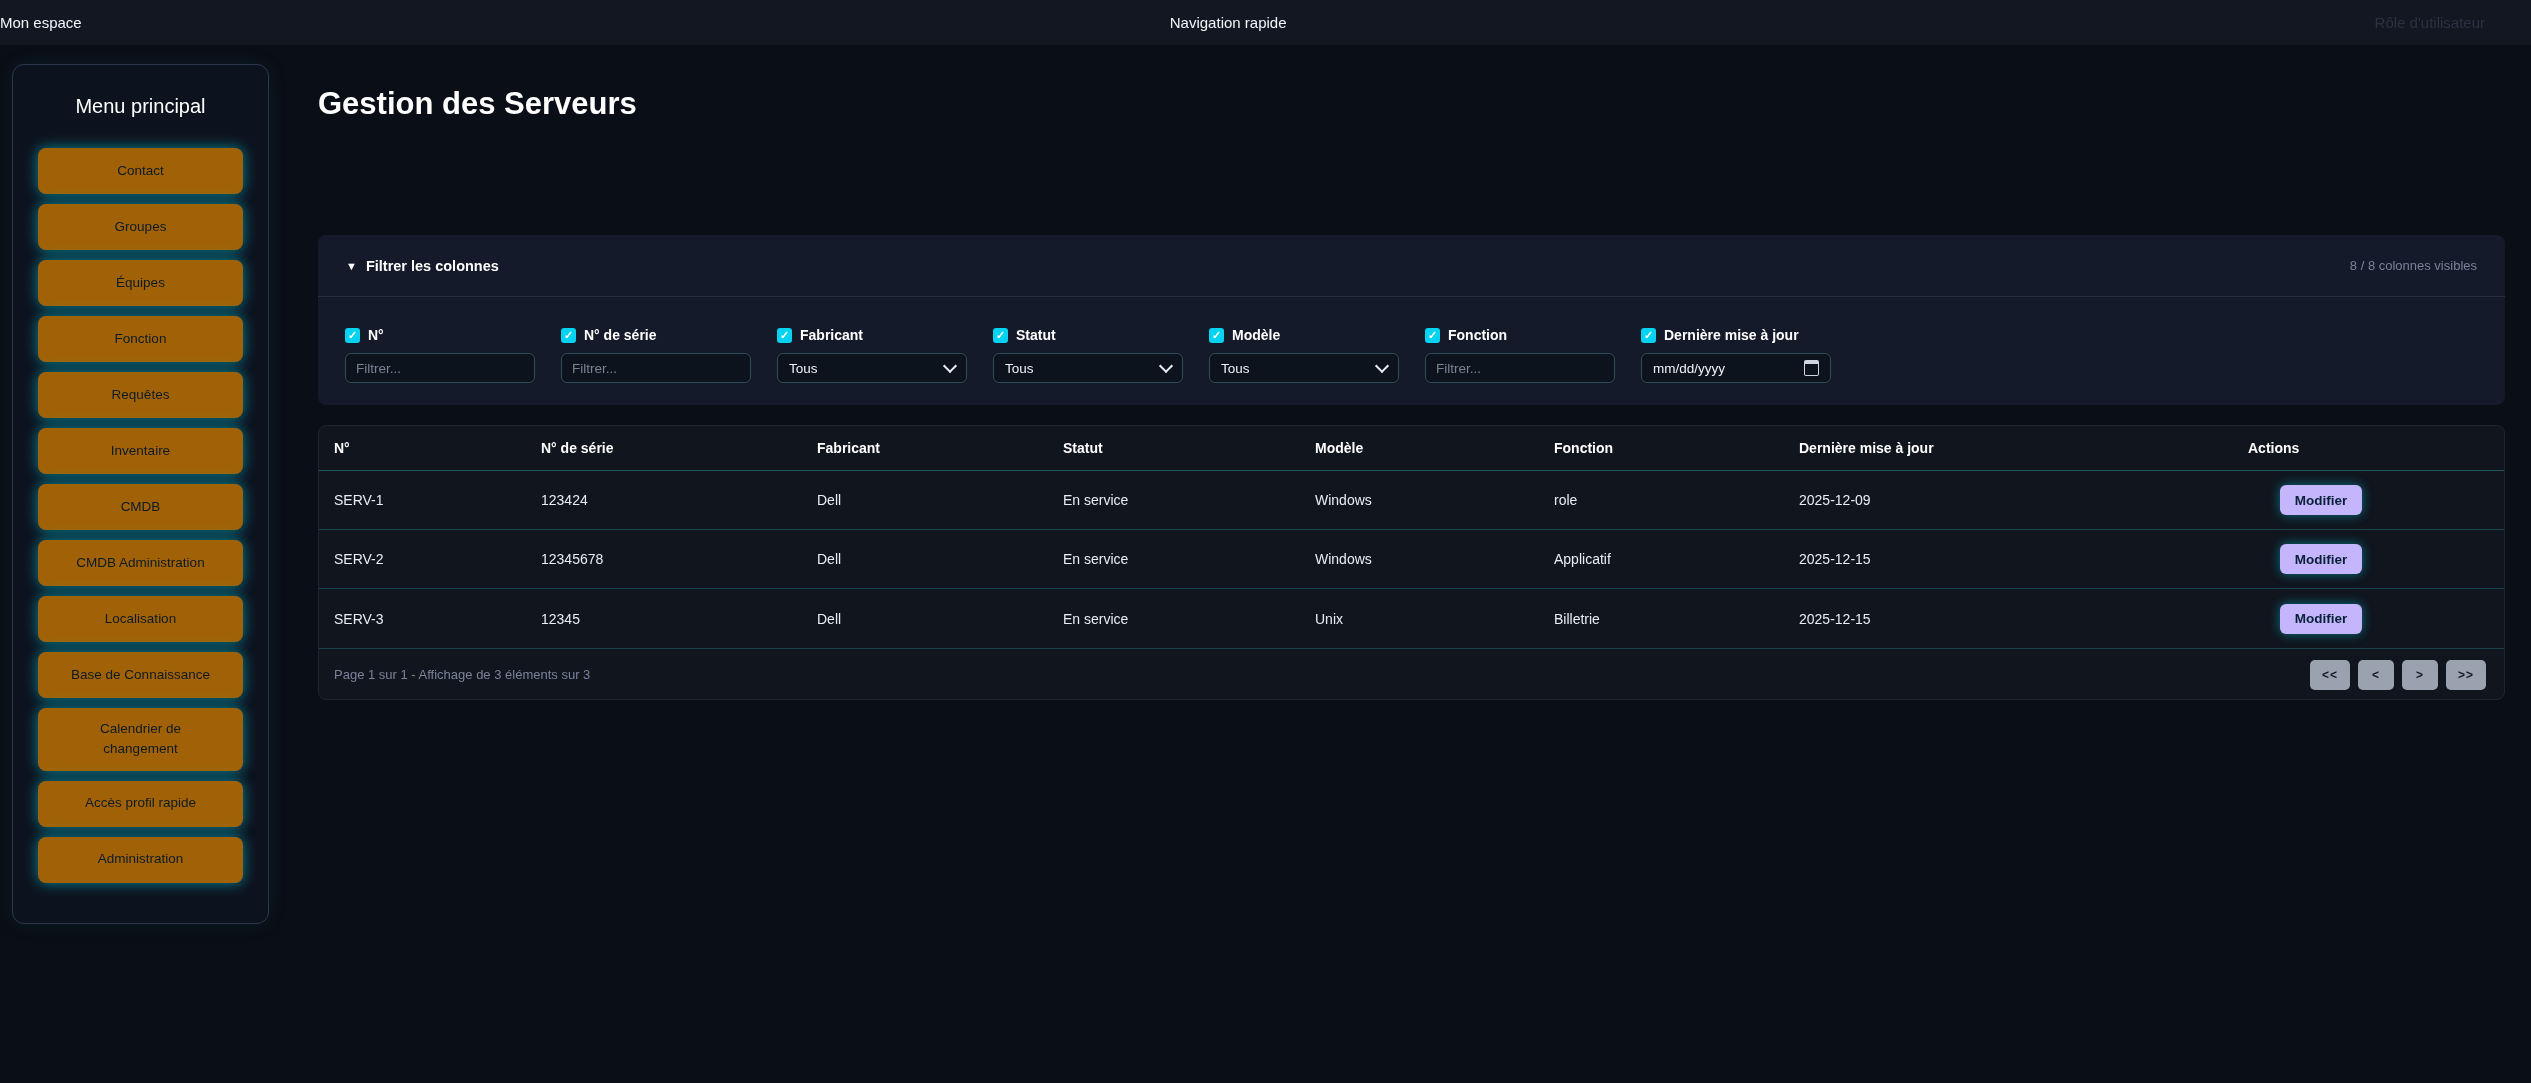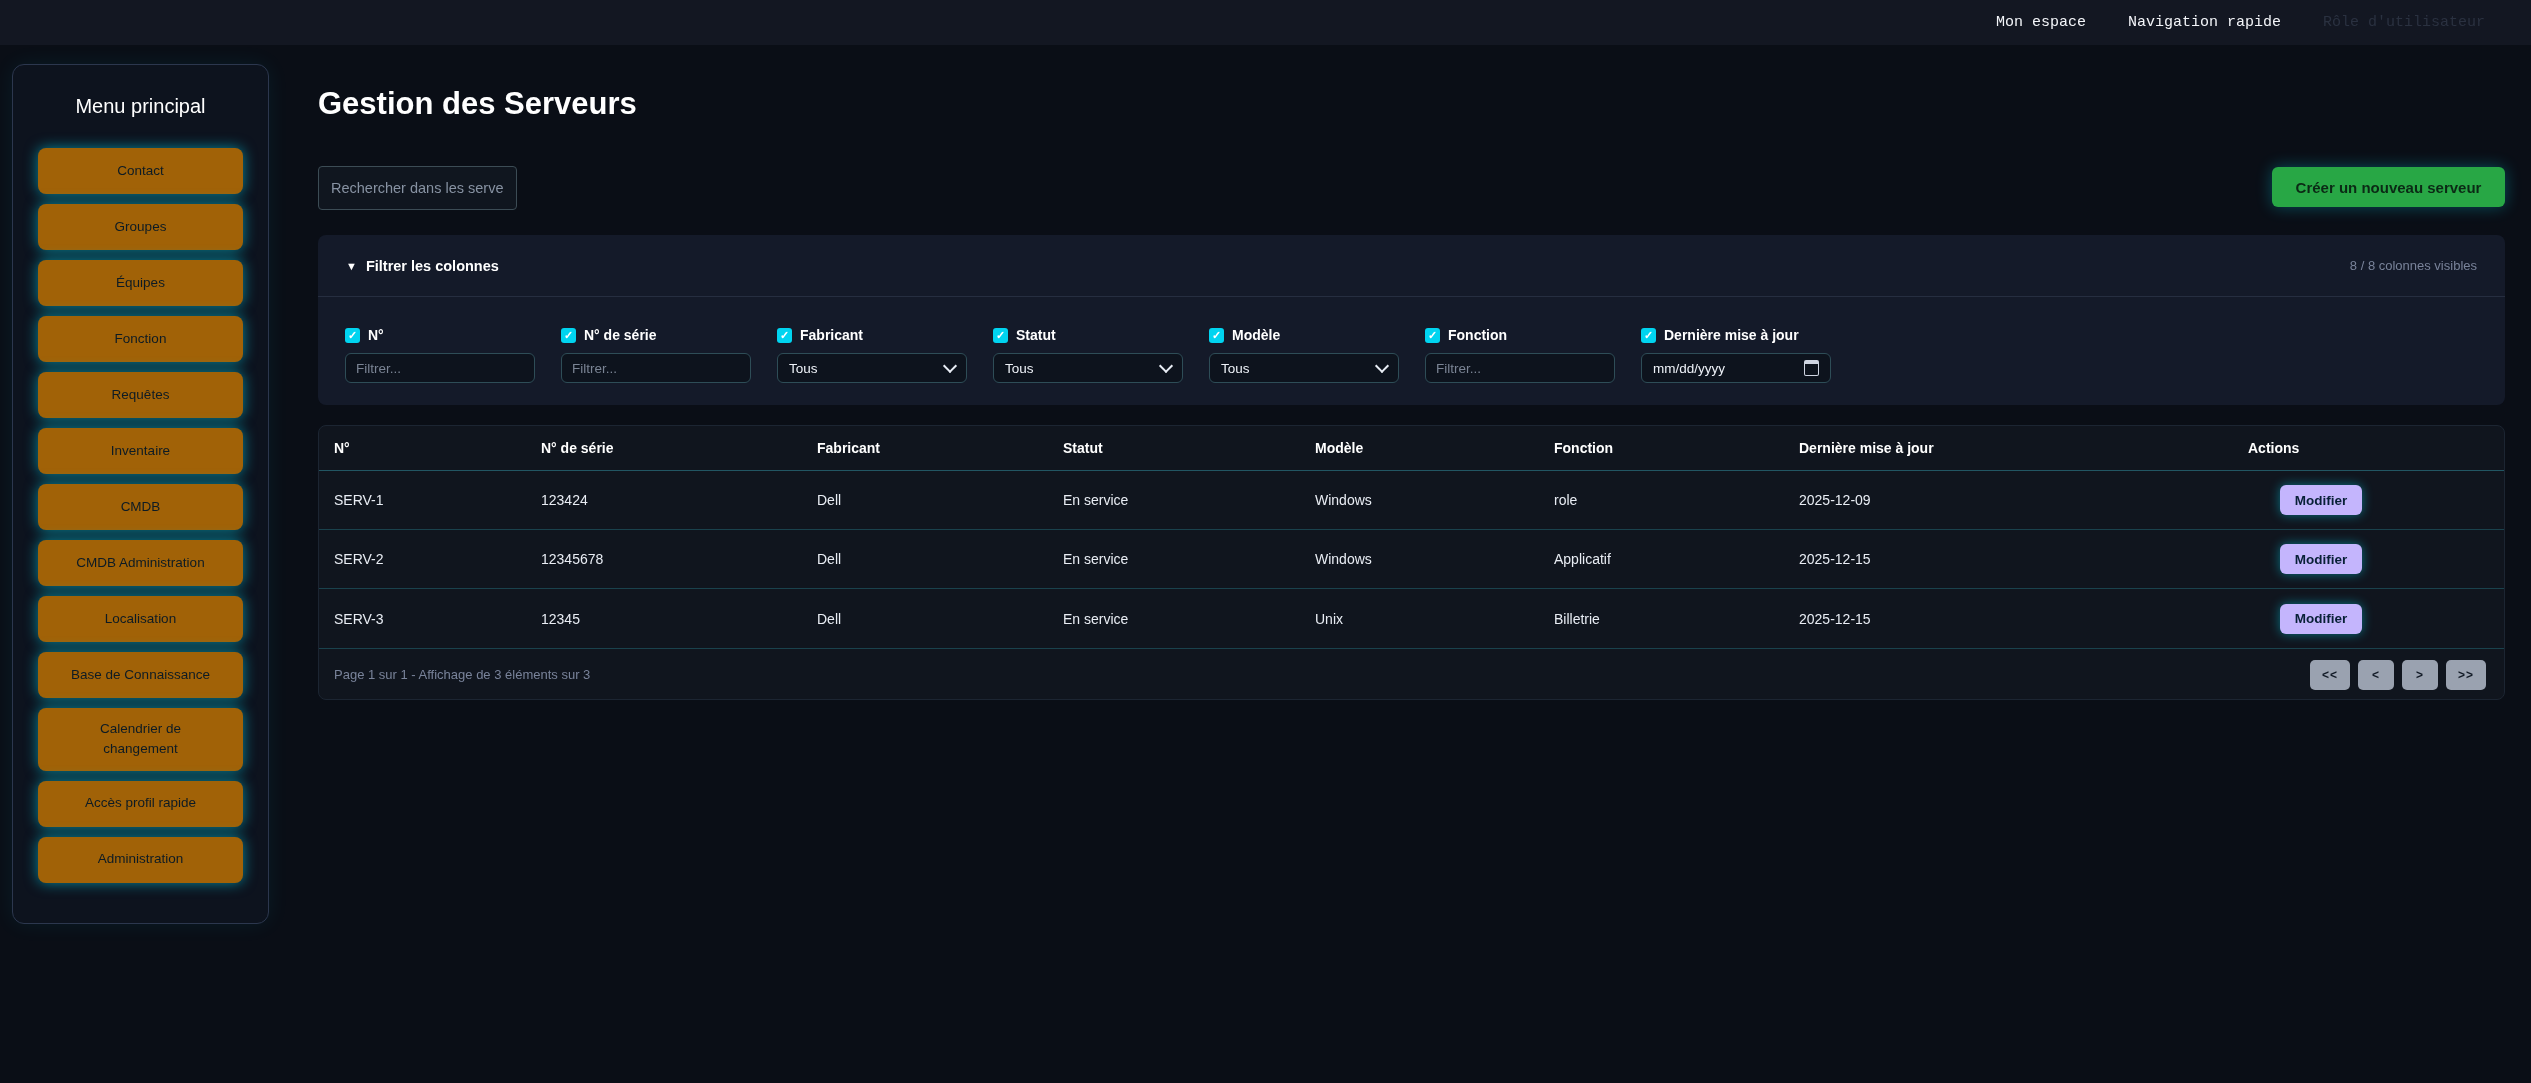--- a/index.html
+++ b/index.html
@@ -1,22 +1,22 @@
 <!DOCTYPE html>
 <html><head>
 <meta charset="utf-8">
 <style>
   html,body{margin:0;padding:0;background:#070b12;}
   body{font-family:"Liberation Sans",sans-serif;}
   #app{position:relative;width:2531px;height:1083px;background:#0a0e16;overflow:hidden;}
 
   
   .topbar{position:absolute;top:0;left:0;width:2531px;height:45px;background:#131722;
-          display:flex;justify-content:flex-end;align-items:center;gap:42px;box-sizing:border-box;
-          padding-right:46px;font-family:Liberation Mono, monospace;}
+          display:flex;justify-content:space-between;align-items:center;gap:42px;box-sizing:border-box;
+          padding-right:46px;}
   .nav-item{color:#f3f5f9;font-size:15px;cursor:pointer;white-space:nowrap;}
   .nav-muted{color:#2a3140;}
 
   
   .sidebar{position:absolute;left:12px;top:64px;width:257px;height:860px;box-sizing:border-box;
            background:#0d131e;border:1px solid #2c374e;border-radius:12px;
            box-shadow:0 0 22px rgba(0,229,255,0.07);}
   .sidebar-title{margin-top:30px;text-align:center;color:#ffffff;font-size:20px;}
   .sidebar-menu{display:flex;flex-direction:column;gap:10px;padding:30px 25px 0 25px;}
   .sb-btn{min-height:46px;display:flex;align-items:center;justify-content:center;text-align:center;
@@ -111,24 +111,20 @@
         <button class="sb-btn">Base de Connaissance</button>
         <button class="sb-btn">Calendrier de changement</button>
         <button class="sb-btn">Accès profil rapide</button>
         <button class="sb-btn">Administration</button>
       </nav>
   </aside>
 
   <main class="main">
     <h1 class="page-title">Gestion des Serveurs</h1>
 
-    <div class="toolbar">
-      <input class="search-input" type="text" placeholder="Rechercher dans les serve" style="">
-      <button class="create-btn">Créer un nouveau serveur</button>
-    </div>
 
     <section class="filter-card">
       <div class="fc-header">
         <div class="fc-title">
           <span class="fc-caret">▼</span>
           <span>Filtrer les colonnes</span>
         </div>
         <span class="fc-count">8 / 8 colonnes visibles</span>
       </div>
       <div class="fc-columns">

